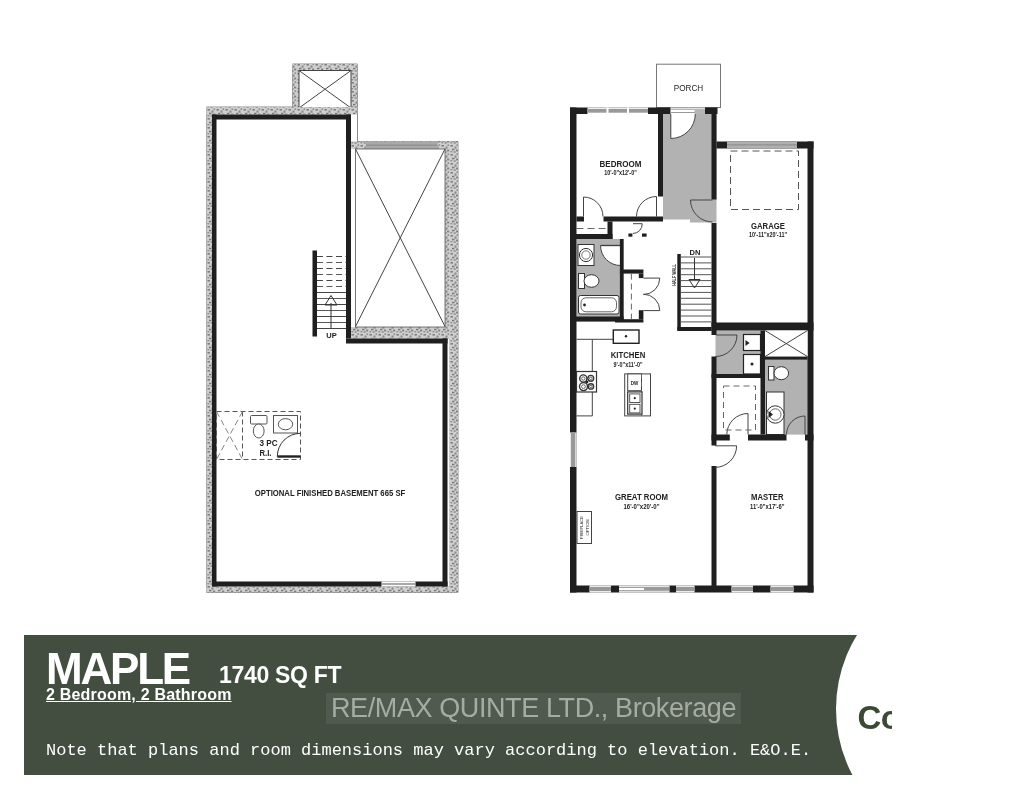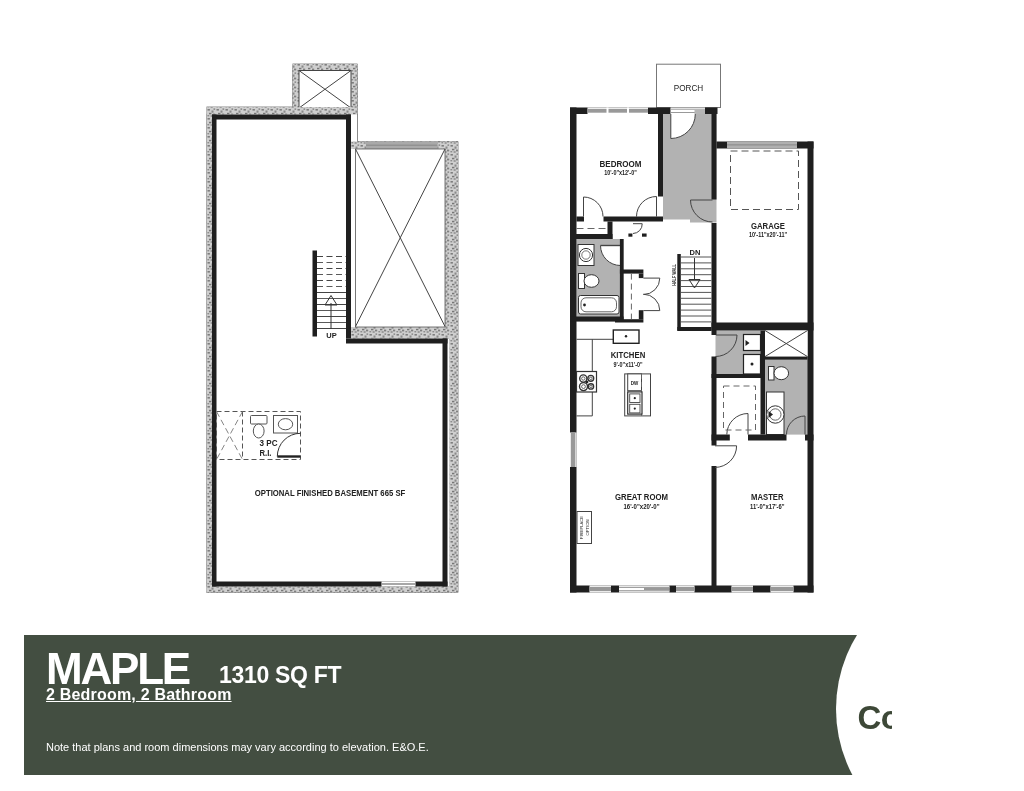--- a/index.html
+++ b/index.html
@@ -372,27 +372,28 @@
 <text x="767.3" y="508.7" font-size="6.3" font-weight="bold" textLength="34.5" lengthAdjust="spacingAndGlyphs">11'-0"x17'-6"</text>
 </g>
 </svg>
 
 <div id="banner">
 
   <div style="position:absolute;left:812px;top:-67px;width:282px;height:282px;border-radius:50%;background:#ffffff;"></div>
 
   <div style="position:absolute;left:22px;top:9px;font-size:44px;font-weight:bold;color:#ffffff;letter-spacing:-2.2px;">MAPLE</div>
 
-  <div style="position:absolute;left:195px;top:27px;font-size:23px;font-weight:bold;color:#ffffff;letter-spacing:-0.3px;">1310 SQ FT</div>
+  <div style="position:absolute;left:195px;top:27px;font-size:23px;font-weight:bold;color:#ffffff;letter-spacing:-0.3px;">1740 SQ FT</div>
 
   <div style="position:absolute;left:22px;top:51px;font-size:16px;font-weight:bold;color:#ffffff;letter-spacing:0.2px;text-decoration:underline;">2 Bedroom, 2 Bathroom</div>
 
-
-
-  <div style="position:absolute;left:22px;top:105.5px;font-size:11px;color:#ffffff;">Note that plans and room dimensions may vary according to elevation. E&amp;O.E.</div>
+  <div style="position:absolute;left:302px;top:58px;font-size:27px;color:rgba(171,177,169,0.95);background:rgba(255,255,255,0.07);padding:0 5px;letter-spacing:-0.4px;">RE/MAX QUINTE LTD., Brokerage</div>
+
+
+  <div style="position:absolute;left:22px;top:105.5px;font-size:17px;color:#ffffff;font-family:Liberation Mono, monospace;">Note that plans and room dimensions may vary according to elevation. E&amp;O.E.</div>
 
   <svg style="position:absolute;left:830px;top:0;" width="194" height="140" viewBox="0 0 194 140" xmlns="http://www.w3.org/2000/svg">
 
     <circle cx="88.3" cy="42.3" r="23.2" fill="none" stroke="#3d4837" stroke-width="2.4"></circle>
 
     <path d="M66.6,47.3 A23.2,23.2 0 0 0 110.1,51.5 Z" fill="#3d4837"></path>
     <path d="M84.8,66.6 Q87.5,57.5 94,53.6 Q99.3,50.7 106.6,54.1 L105.2,51.9 Q99,49.4 92.9,52.5 Q85.3,56.5 79.6,65.3 Z" fill="#ffffff"></path>
 
     <path d="M71.8,40.6 L73.4,43.8 L72.7,43.8 L74.1,46.4 L73.2,46.4 L74.5,48.6 L69.1,48.6 L70.4,46.4 L69.5,46.4 L70.9,43.8 L70.2,43.8 Z M71.1,48.6 h1.4 v2.1 h-1.4 Z" fill="#3d4837"></path>
     <path d="M76.4,42.2 L77.7,44.8 L77.1,44.8 L78.3,47.0 L77.5,47.0 L78.7,48.8 L74.1,48.8 L75.3,47.0 L74.5,47.0 L75.7,44.8 L75.1,44.8 Z M75.7,48.8 h1.4 v2.1 h-1.4 Z" fill="#3d4837"></path>

